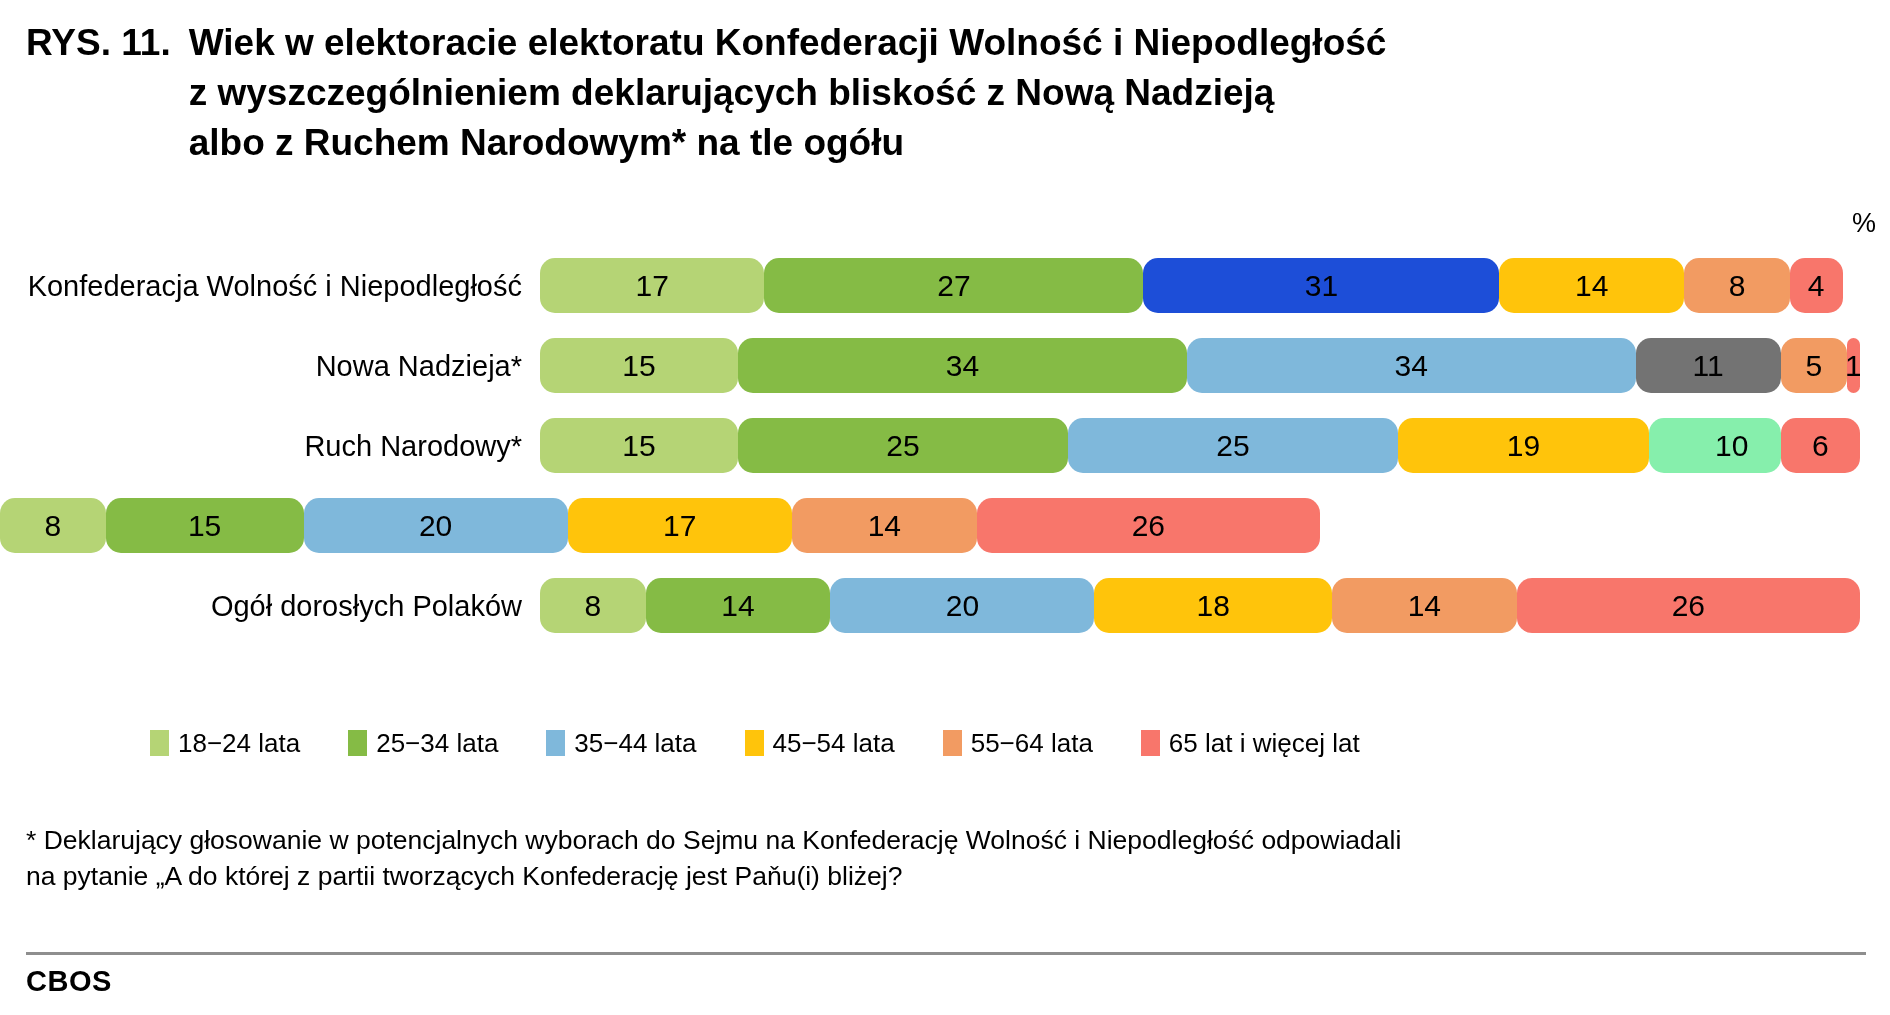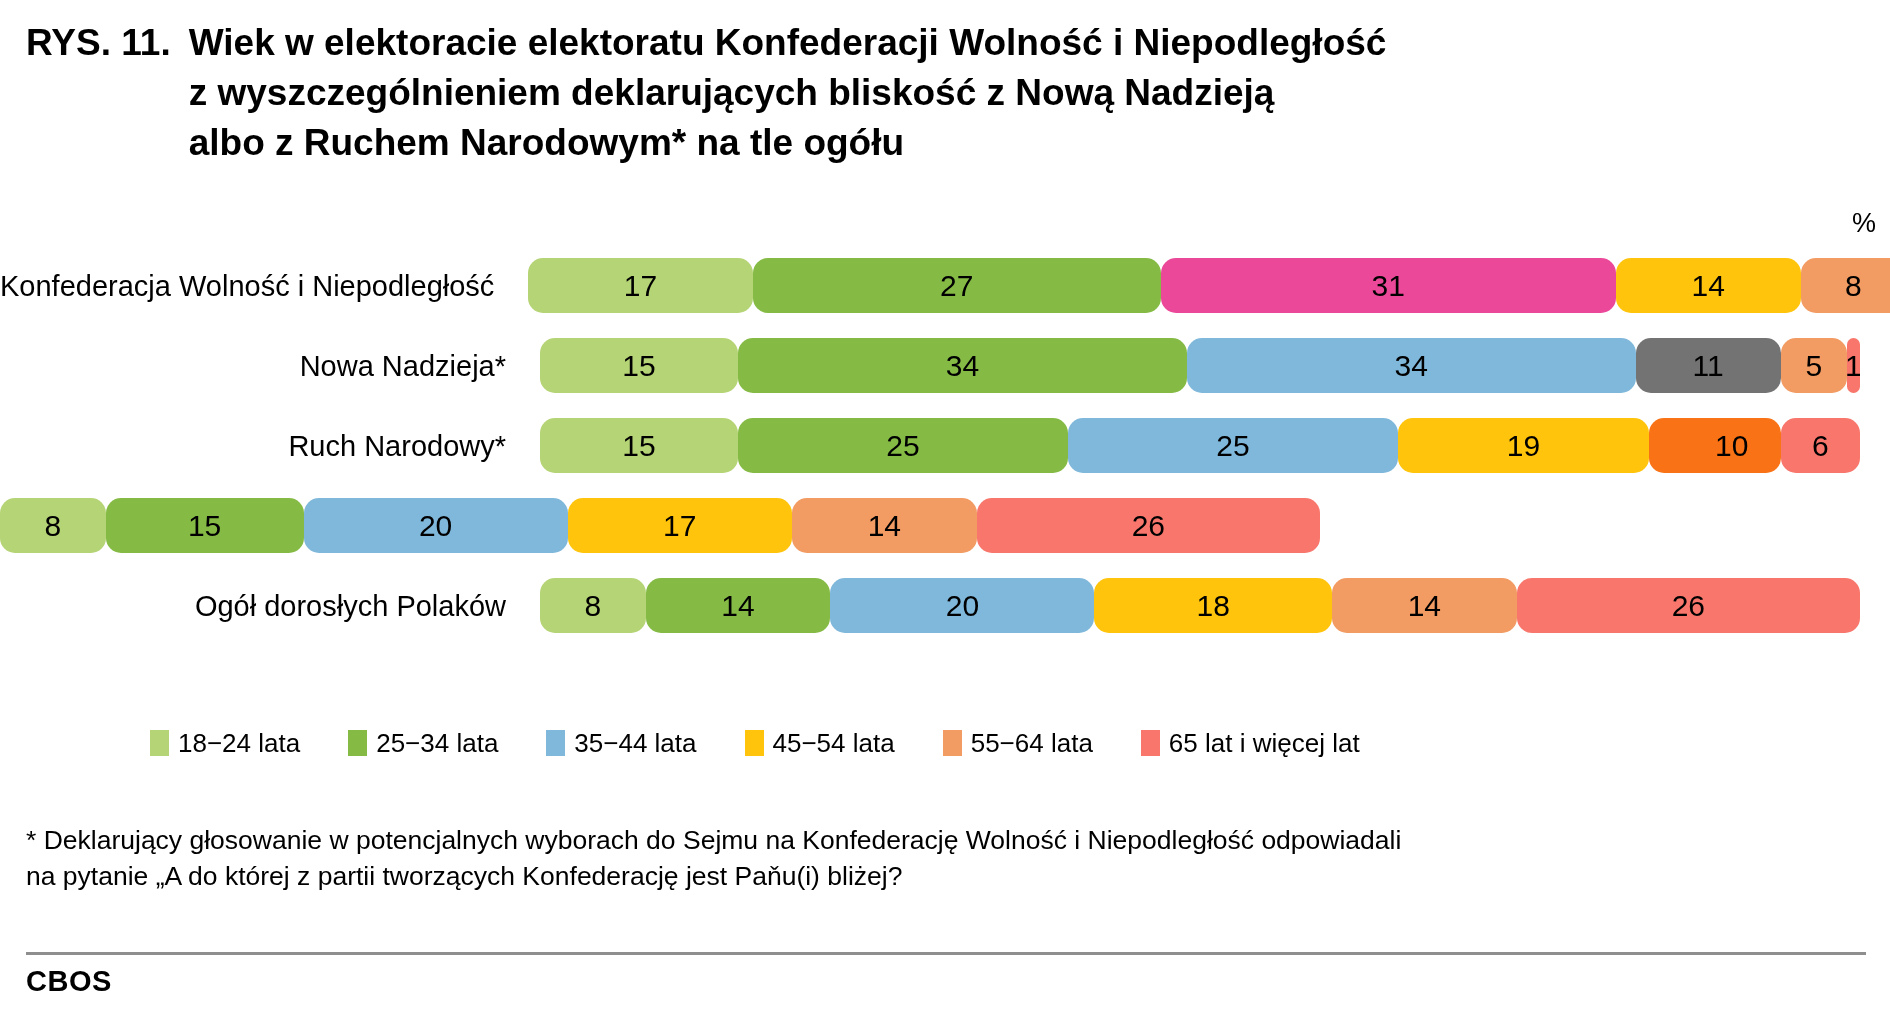--- a/index.html
+++ b/index.html
@@ -56,21 +56,21 @@
   }
   .row {
     display: flex;
     align-items: center;
     height: 55px;
     margin-bottom: 25px;
   }
   .row-label {
     width: 540px;
     text-align: right;
-    padding-right: 34px;
+    padding-right: 18px;
     font-size: 29px;
     line-height: 34px;
     white-space: nowrap;
     box-sizing: border-box;
   }
   .bar {
     height: 55px;
     display: flex;
     align-items: stretch;
   }
@@ -154,24 +154,24 @@
 
 <div class="pct-label">%</div>
 
 <div class="chart" id="chart-rows">
     <div class="row">
       <div class="row-label">Konfederacja Wolność i Niepodległość</div>
       <div class="bar">
         <div class="seg" style="background: rgb(181, 212, 117); width: 224.4px;">
           <span>17</span>
         </div>
-        <div class="seg" style="background: rgb(133, 187, 69); width: 408px;">
+        <div class="seg" style="background: rgb(133, 187, 69); width: 379px;">
           <span>27</span>
         </div>
-        <div class="seg" style="background: #ec4899; width: 455px;">
+        <div class="seg" style="background: #1d4ed8; width: 356px;">
           <span>31</span>
         </div>
         <div class="seg" style="background: rgb(255, 196, 11); width: 184.8px;">
           <span>14</span>
         </div>
         <div class="seg" style="background: rgb(242, 155, 98); width: 105.6px;">
           <span>8</span>
         </div>
         <div class="seg" style="background: rgb(248, 118, 107); width: 52.8px;">
           <span>4</span>
@@ -209,21 +209,21 @@
         </div>
         <div class="seg" style="background: rgb(133, 187, 69); width: 330px;">
           <span>25</span>
         </div>
         <div class="seg" style="background: rgb(127, 184, 219); width: 330px;">
           <span>25</span>
         </div>
         <div class="seg" style="background: rgb(255, 196, 11); width: 250.8px;">
           <span>19</span>
         </div>
-        <div class="seg" style="background: #f97316; width: 132px; padding-left: 34px;">
+        <div class="seg" style="background: #86efac; width: 132px; padding-left: 34px;">
           <span>10</span>
         </div>
         <div class="seg" style="background: rgb(248, 118, 107); width: 79.2px;">
           <span>6</span>
         </div>
       </div>
     </div>
     <div class="row">
       <div class="bar">
         <div class="seg" style="background: rgb(181, 212, 117); width: 105.6px;">

